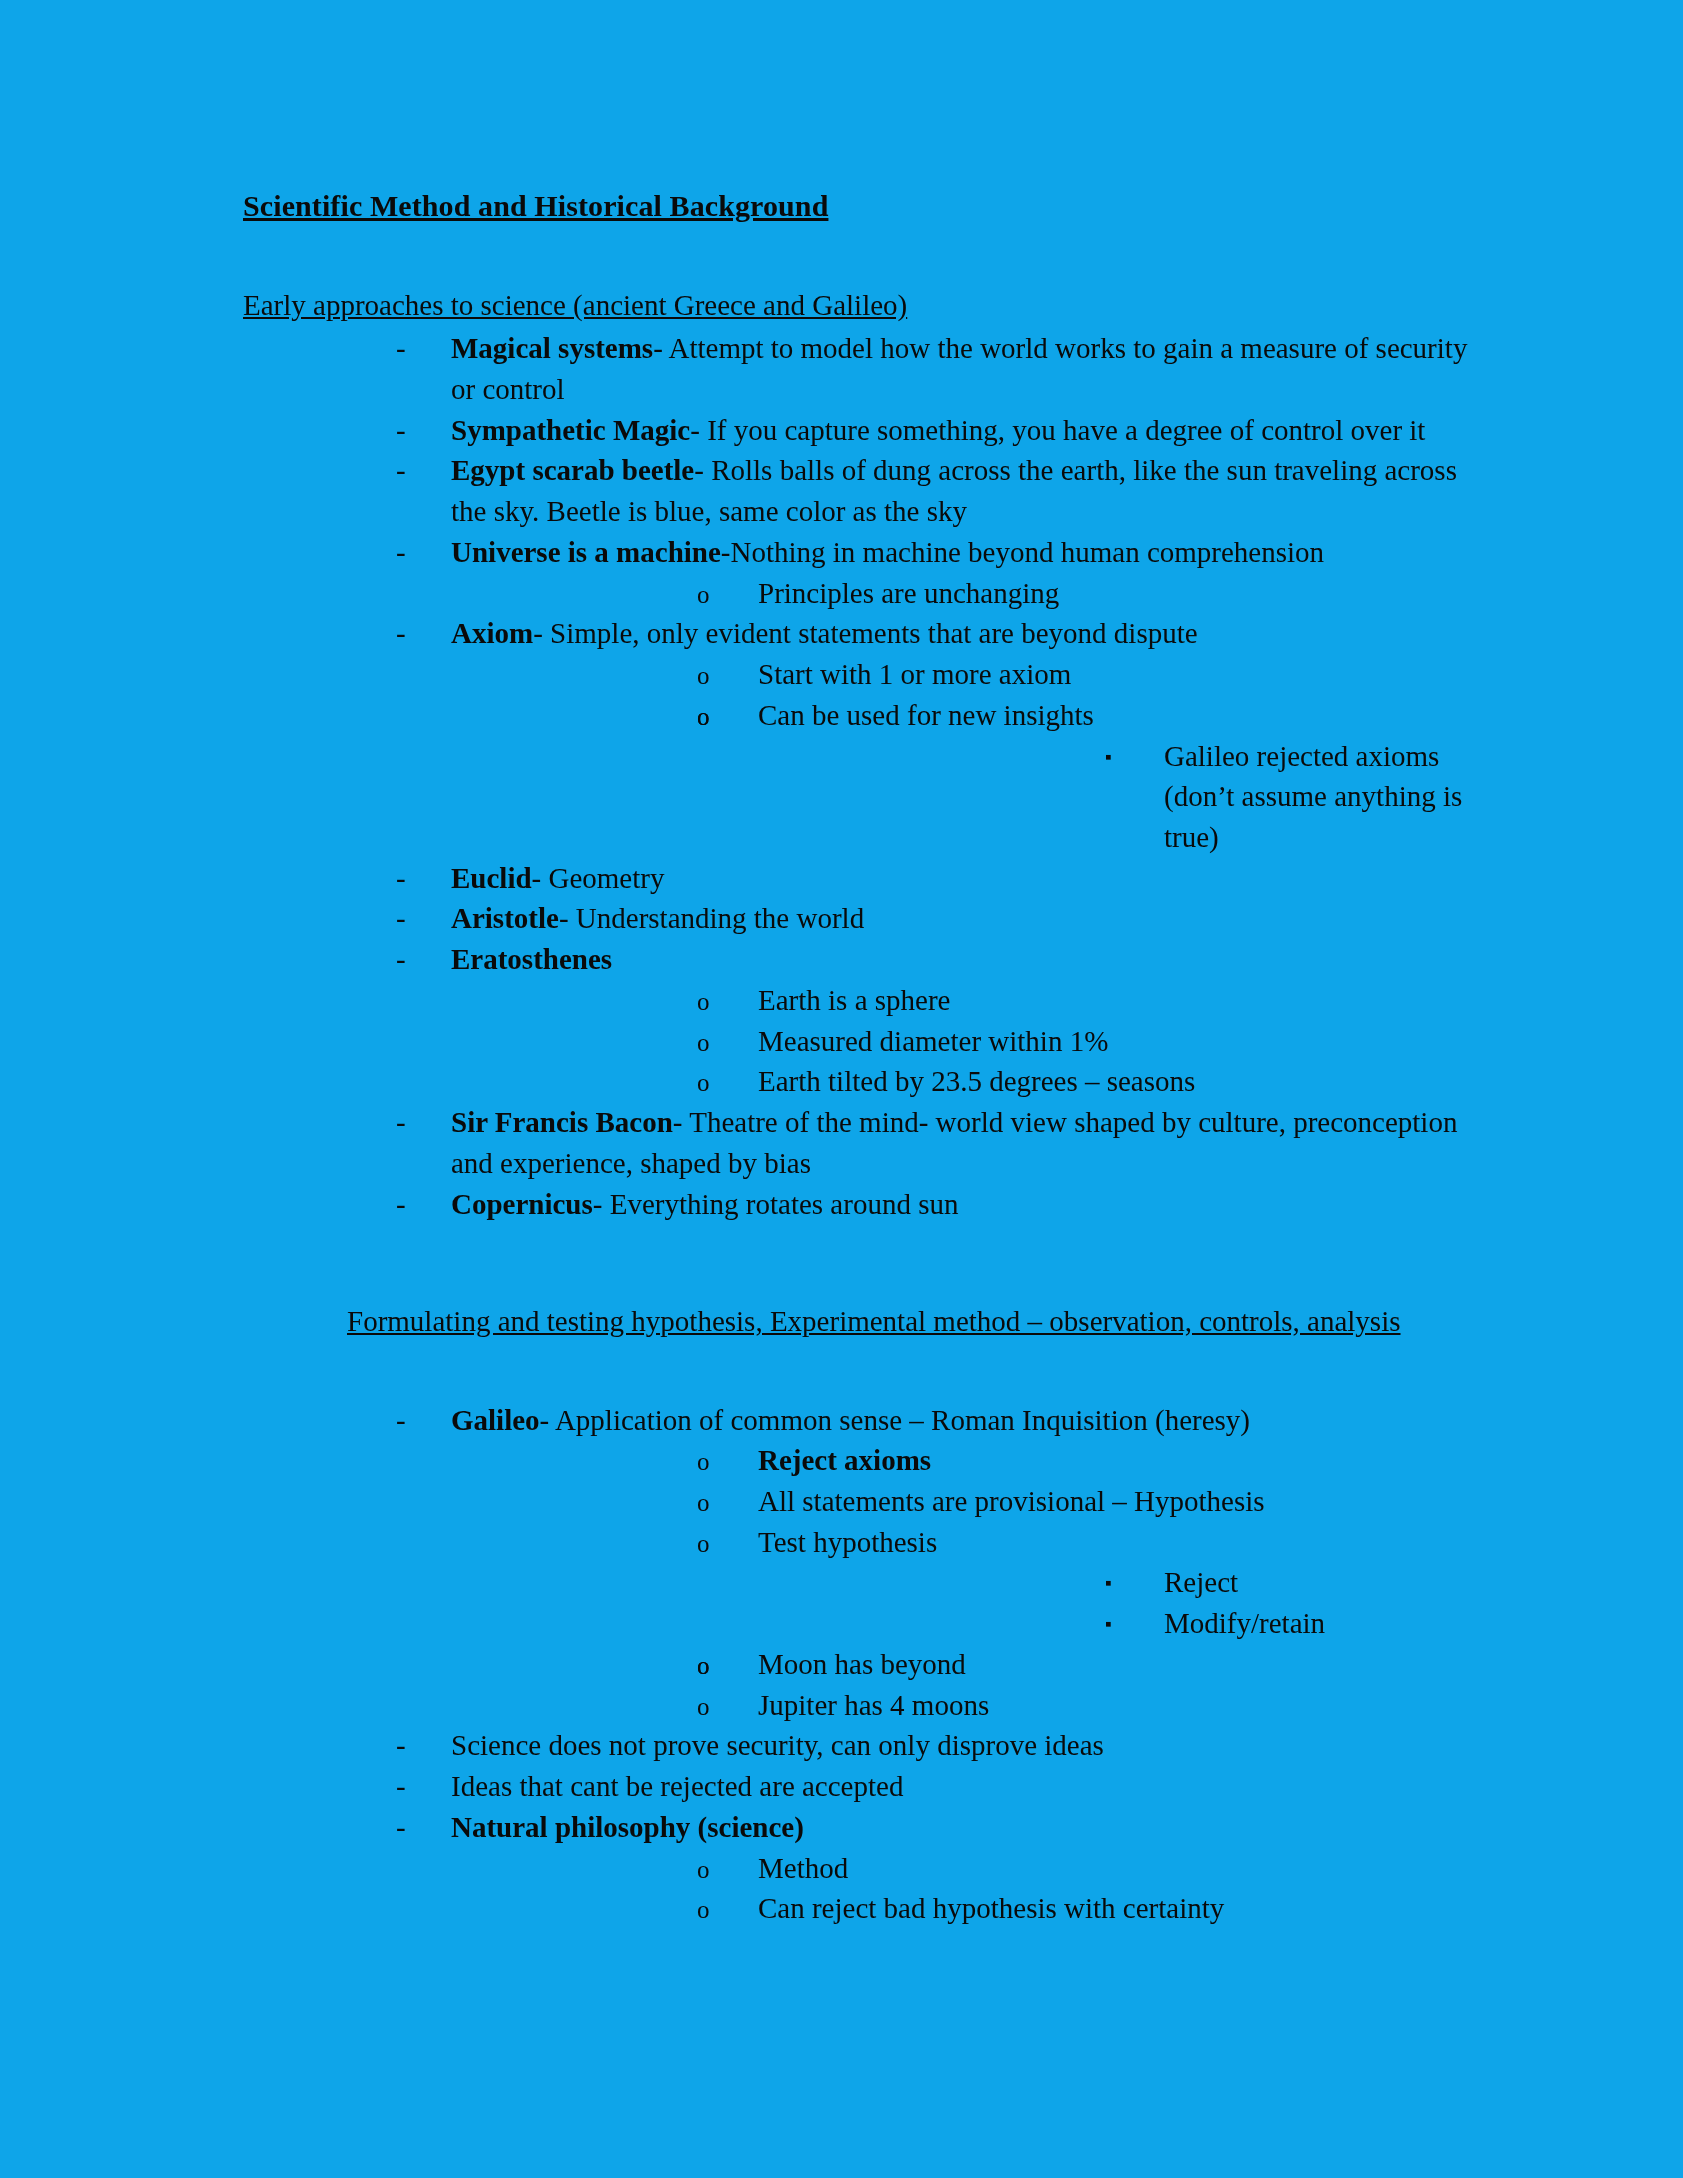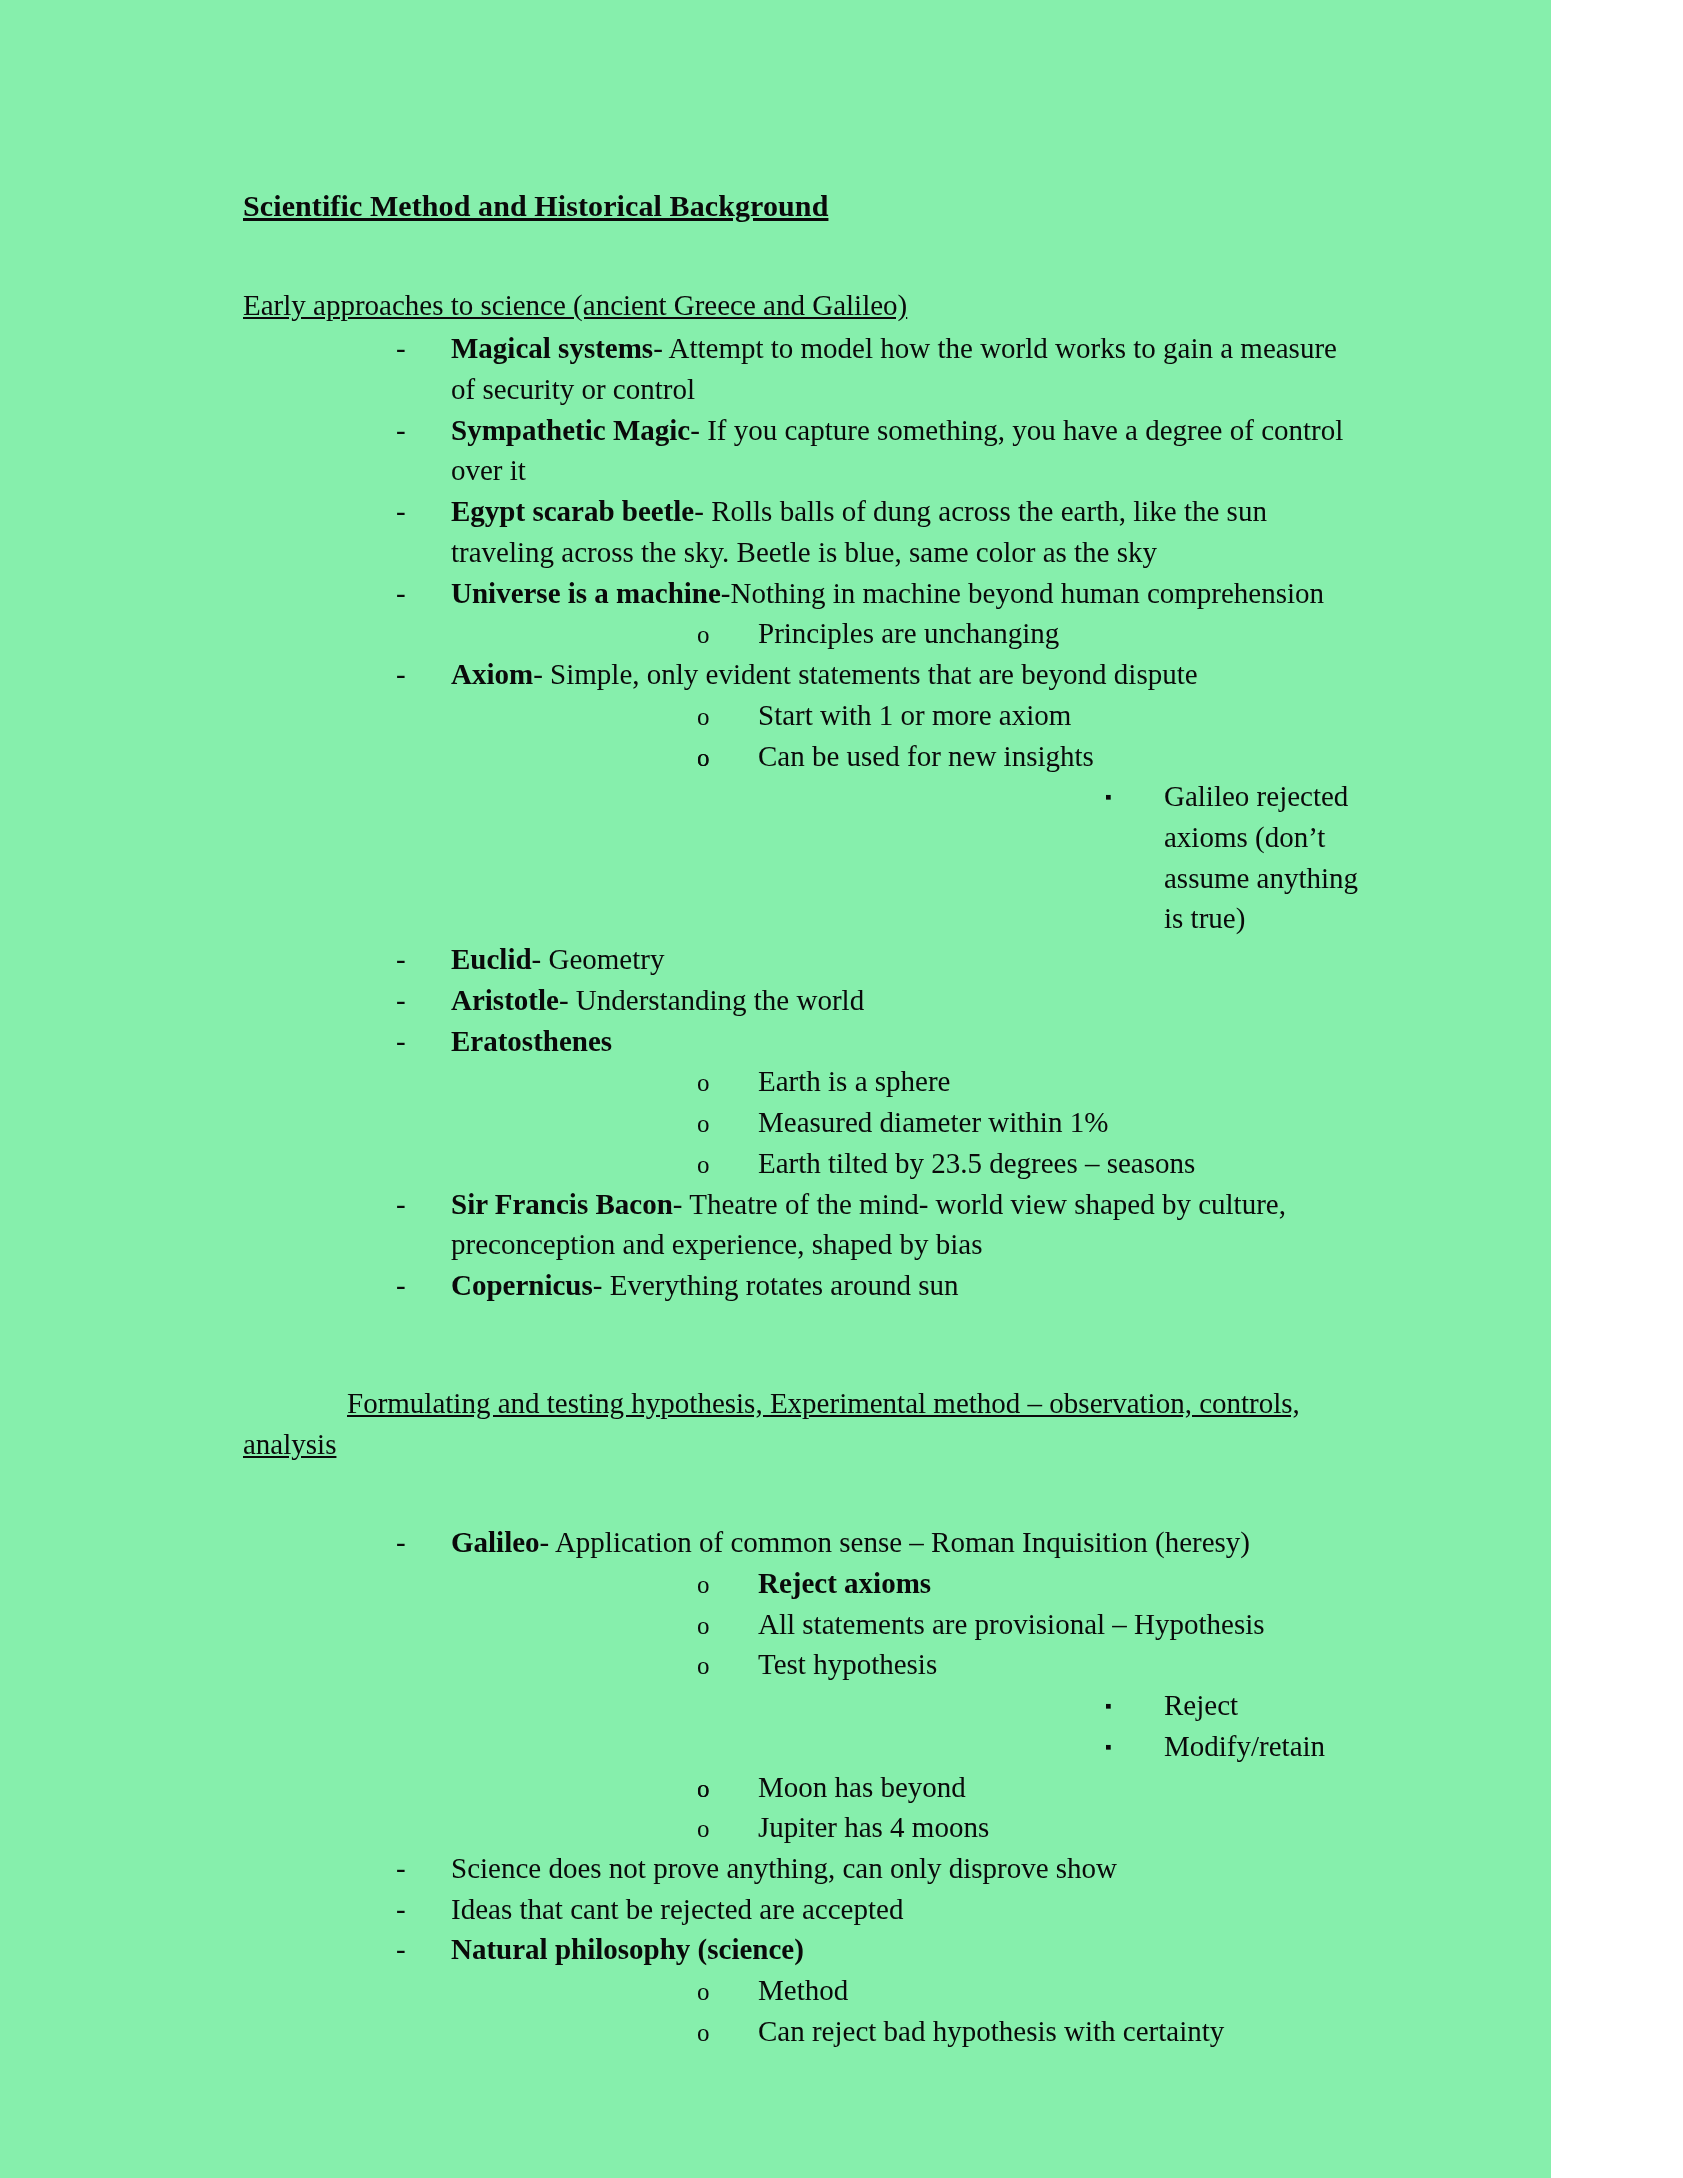--- a/index.html
+++ b/index.html
@@ -11,23 +11,23 @@
     width: 1683px;
     height: 2178px;
     font-family: "Liberation Serif", "DejaVu Serif", serif;
     color: #0a0a0a;
     position: relative;
     overflow: hidden;
   }
   .page {
     position: absolute;
     left: 0; top: 0;
-    width: 1551px;
+    width: 1683px;
     height: 2178px;
-    background: #86efac;
+    background: #0ea5e9;
     box-sizing: border-box;
     padding: 188px 188px 0 243px;
   }
   .doc-title {
     font-size: 30px;
     font-weight: bold;
     text-decoration: underline;
     letter-spacing: 0.1px;
     margin: 0 0 61px 0;
     line-height: 1.2;
@@ -241,21 +241,21 @@
         </li>
         <li>
           <span class="mk">o</span>
           <span class="txt">Jupiter has 4 moons</span>
         </li>
       </ul>
     </li>
 
     <li>
       <span class="mk">-</span>
-      <span class="txt">Science does not prove anything, can only disprove show</span>
+      <span class="txt">Science does not prove security, can only disprove ideas</span>
     </li>
 
     <li>
       <span class="mk">-</span>
       <span class="txt">Ideas that cant be rejected are accepted</span>
     </li>
 
     <li>
       <span class="mk">-</span>
       <span class="b">Natural philosophy (science)</span>

